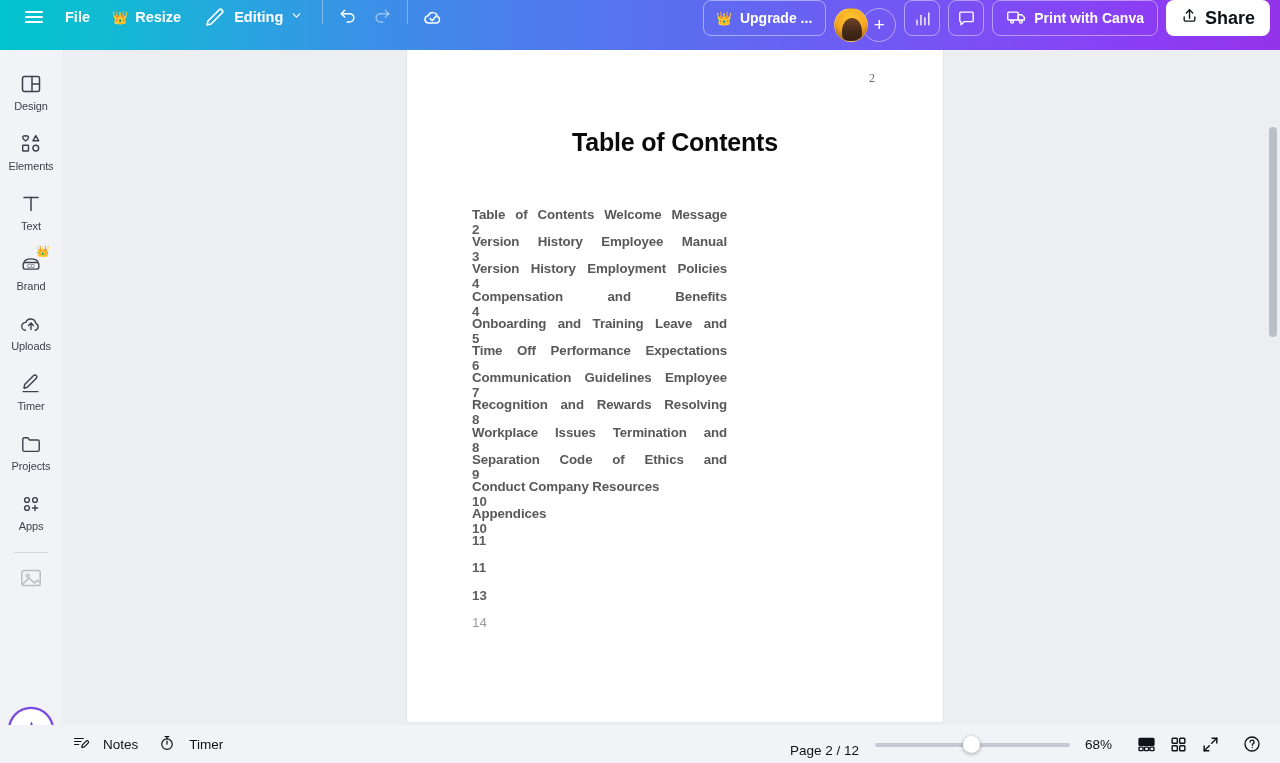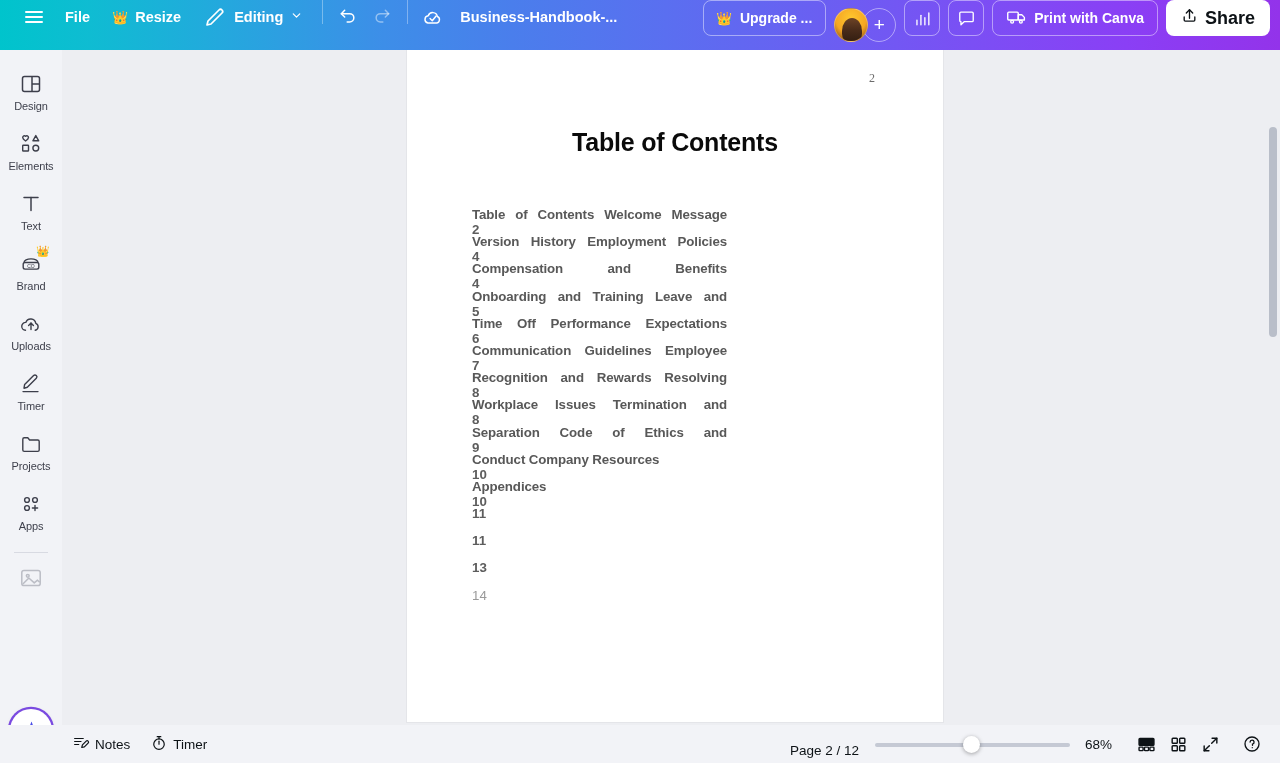--- a/index.html
+++ b/index.html
@@ -181,21 +181,21 @@
 
   
   #bottombar {
     position: absolute; left: 0; bottom: 0;
     width: 1280px; height: 38px;
     background: #f2f3f7;
     display: flex; align-items: center;
     padding: 0 12px 0 62px; z-index: 35;
   }
   .bb-btn {
-    display: flex; align-items: center; gap: 5px;
+    display: flex; align-items: center; gap: 13px;
     height: 30px; padding: 0 10px; border-radius: 6px;
     cursor: pointer; color: #0d1216; font-size: 13.5px;
     user-select: none; white-space: nowrap;
   }
   .bb-icon-btn {
     display: flex; align-items: center; justify-content: center;
     width: 32px; height: 30px; border-radius: 6px;
     cursor: pointer; flex: none;
   }
   #page-indicator {
@@ -276,21 +276,20 @@
 
   <div class="tb-sep"></div>
 
   <div class="tb-icon-btn">
     <svg width="22" height="22" viewBox="0 0 24 24" fill="none" stroke="#fff" stroke-width="1.6" stroke-linecap="round" stroke-linejoin="round">
       <path d="M6.5 18.5A4 4 0 0 1 6.8 10.6a5.2 5.2 0 0 1 10 .9 3.7 3.7 0 0 1-.6 7z"></path>
       <polyline points="8.8 13.6 11.2 16 15.4 11"></polyline>
     </svg>
   </div>
 
-  <div id="doc-title">Business-Handbook-...</div>
 
   <div class="spacer"></div>
 
   <div class="outline-btn">
     <span style="font-size:13px;color:#ffbe55;">👑</span>
     <span>Upgrade ...</span>
   </div>
 
   <div style="display:flex;align-items:center;margin:0 8px;">
     <div id="avatar"></div>
@@ -457,20 +456,24 @@
 
     <div id="toc-title">Table of Contents</div>
 
     <div id="toc-body">
 
       <div class="toc-row">
         <div class="toc-text">Table of Contents Welcome Message</div>
         <div class="toc-num">2</div>
       </div>
       <div class="toc-row">
+        <div class="toc-text">Version History Employee Manual</div>
+        <div class="toc-num">3</div>
+      </div>
+      <div class="toc-row">
         <div class="toc-text">Version History Employment Policies</div>
         <div class="toc-num">4</div>
       </div>
       <div class="toc-row">
         <div class="toc-text">Compensation and Benefits</div>
         <div class="toc-num">4</div>
       </div>
       <div class="toc-row">
         <div class="toc-text">Onboarding and Training Leave and</div>
         <div class="toc-num">5</div>

